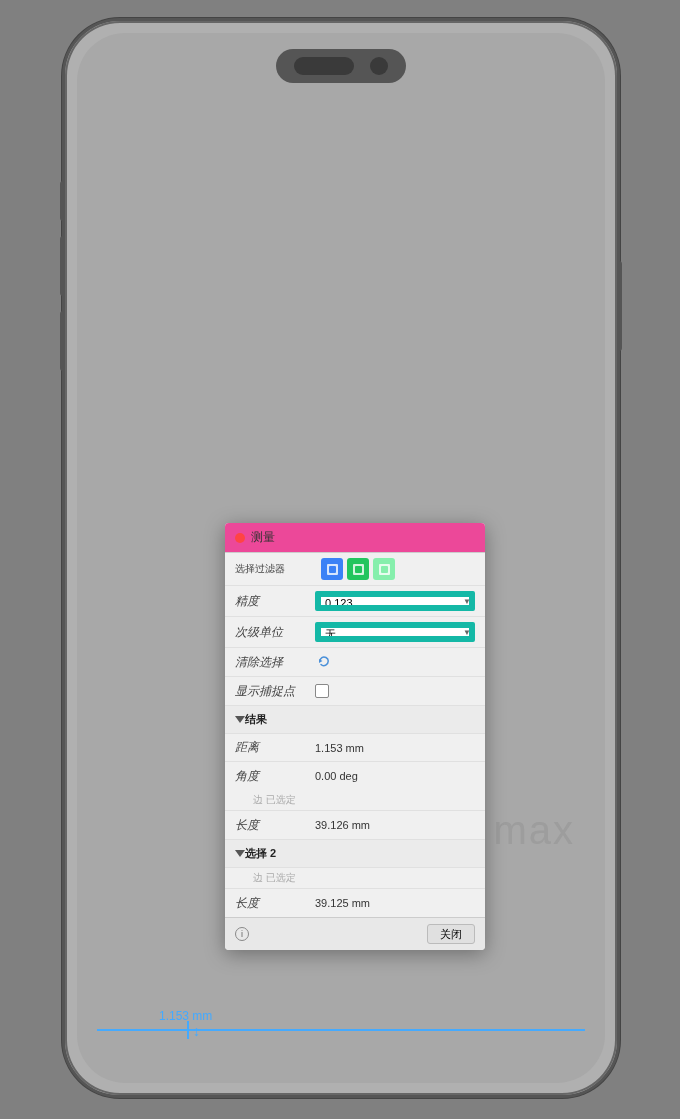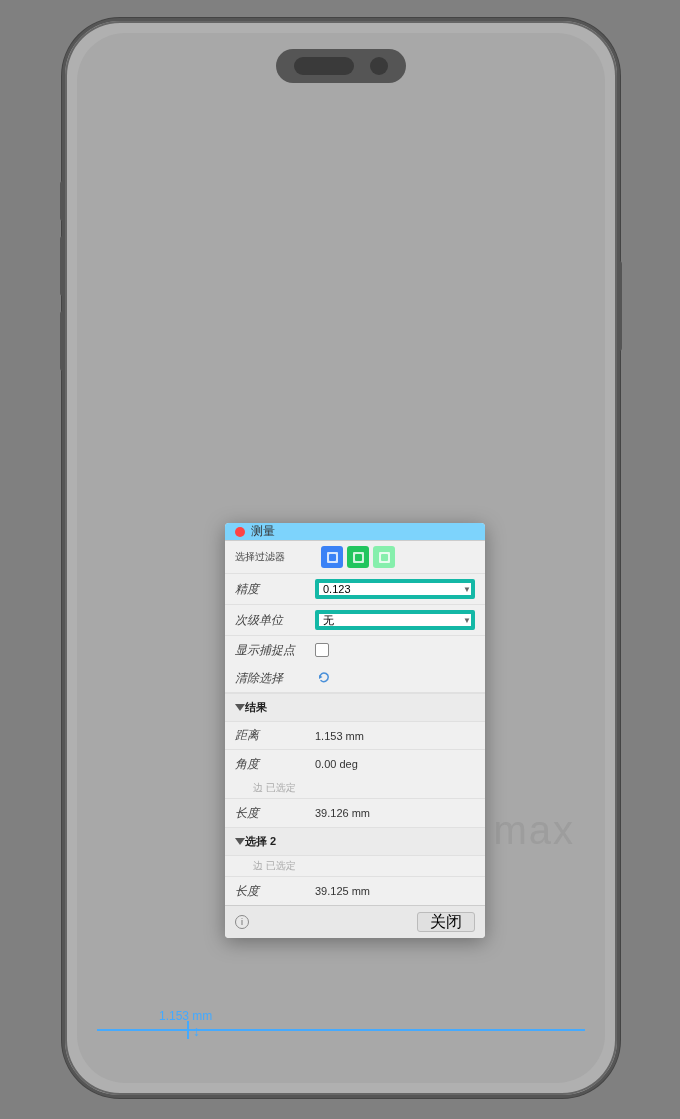--- a/index.html
+++ b/index.html
@@ -152,22 +152,22 @@
       background: #f0f0f0;
       border-radius: 4px;
       box-shadow: 0 4px 20px rgba(0,0,0,0.35);
       font-size: 12px;
       color: #333;
       z-index: 100;
     }
     .dialog-titlebar {
       display: flex;
       align-items: center;
-      padding: 0 10px;
-      background: #7dd3fc;
+      padding: 6px 10px;
+      background: #ec4899;
       border-radius: 4px 4px 0 0;
       border-bottom: 1px solid #ccc;
       gap: 6px;
     }
     .dialog-close-dot {
       width: 10px;
       height: 10px;
       background: #f44;
       border-radius: 50%;
     }
@@ -242,21 +242,21 @@
       background: #86efac;
     }
     .select-wrapper {
       flex: 1;
       position: relative;
     }
     .select-wrapper select {
       width: 100%;
       height: 20px;
       font-size: 11px;
-      border: 4px solid #14b8a6;
+      border: 6px solid #14b8a6;
       border-radius: 2px;
       background: white;
       padding: 0 4px;
       appearance: none;
       cursor: pointer;
     }
     .select-arrow {
       position: absolute;
       right: 4px;
       top: 50%;
@@ -332,21 +332,21 @@
       display: flex;
       align-items: center;
       justify-content: center;
       font-size: 9px;
       color: #666;
       cursor: pointer;
     }
     .close-btn {
       height: 20px;
       padding: 0 12px;
-      font-size: 16px;
+      font-size: 11px;
       background: #e0e0e0;
       border: 1px solid #bbb;
       border-radius: 3px;
       cursor: pointer;
       display: flex;
       align-items: center;
       justify-content: center;
     }
 
     
@@ -436,35 +436,35 @@
             <span class="dialog-row-label">次级单位</span>
             <div class="select-wrapper">
               <select>
                 <option>无</option>
                 <option>mm</option>
               </select>
               <span class="select-arrow">▼</span>
             </div>
           </div>
 
-          <div class="dialog-row no-border">
-            <span class="dialog-row-label">显示捕捉点</span>
-            <div class="checkbox-box"></div>
-          </div>
-
           <div class="dialog-row">
             <span class="dialog-row-label">清除选择</span>
             <div class="undo-icon">
               <svg width="16" height="16" viewBox="0 0 16 16">
                 <path d="M4 7 C4 4 7 2 10 3.5 C13 5 13 9 10 11 C8 12 6 11.5 5 10.5" fill="none" stroke="#4a90d9" stroke-width="1.5" stroke-linecap="round"></path>
                 <polygon points="3,5 3,9 6.5,7" fill="#4a90d9"></polygon>
               </svg>
             </div>
           </div>
 
+          <div class="dialog-row no-border">
+            <span class="dialog-row-label">显示捕捉点</span>
+            <div class="checkbox-box"></div>
+          </div>
+
           <div class="section-header">
             <div class="triangle-down"></div>
             <span>结果</span>
           </div>
 
           <div class="dialog-row">
             <span class="dialog-row-label">距离</span>
             <span class="dialog-row-value">1.153 mm</span>
           </div>
 

